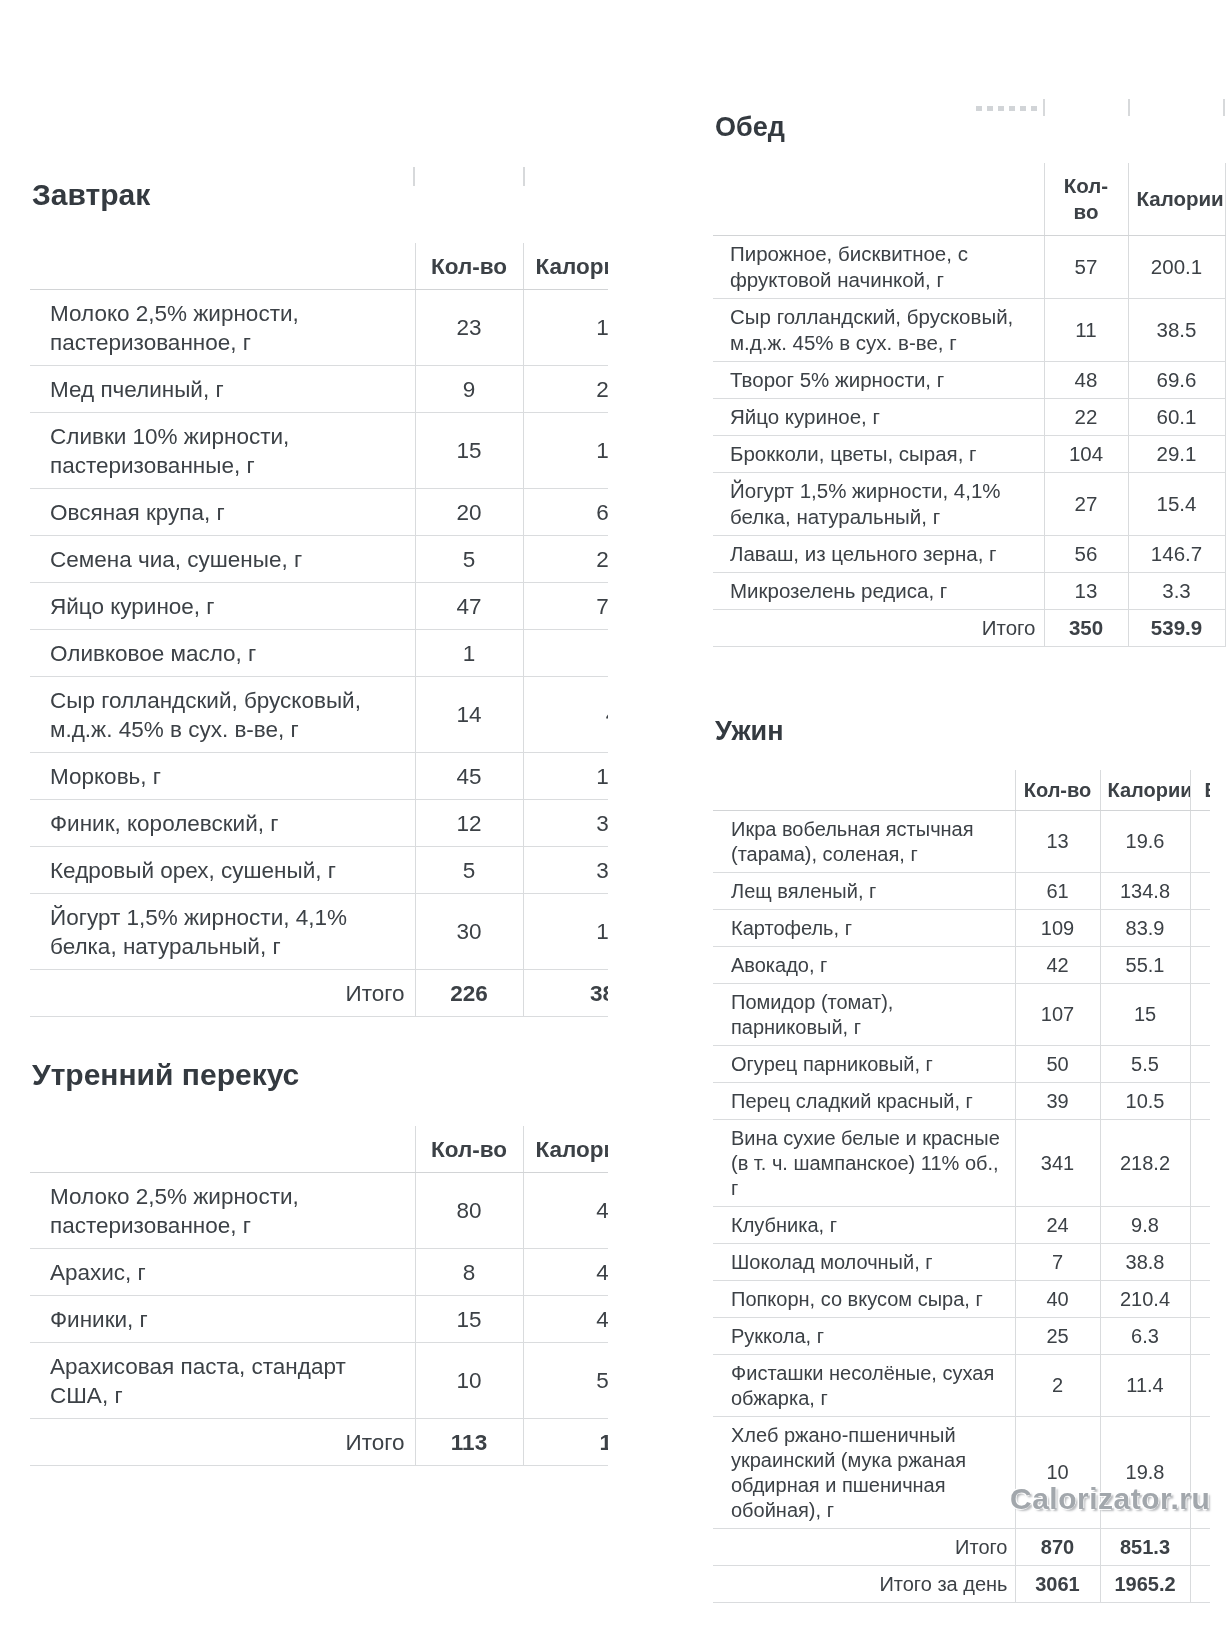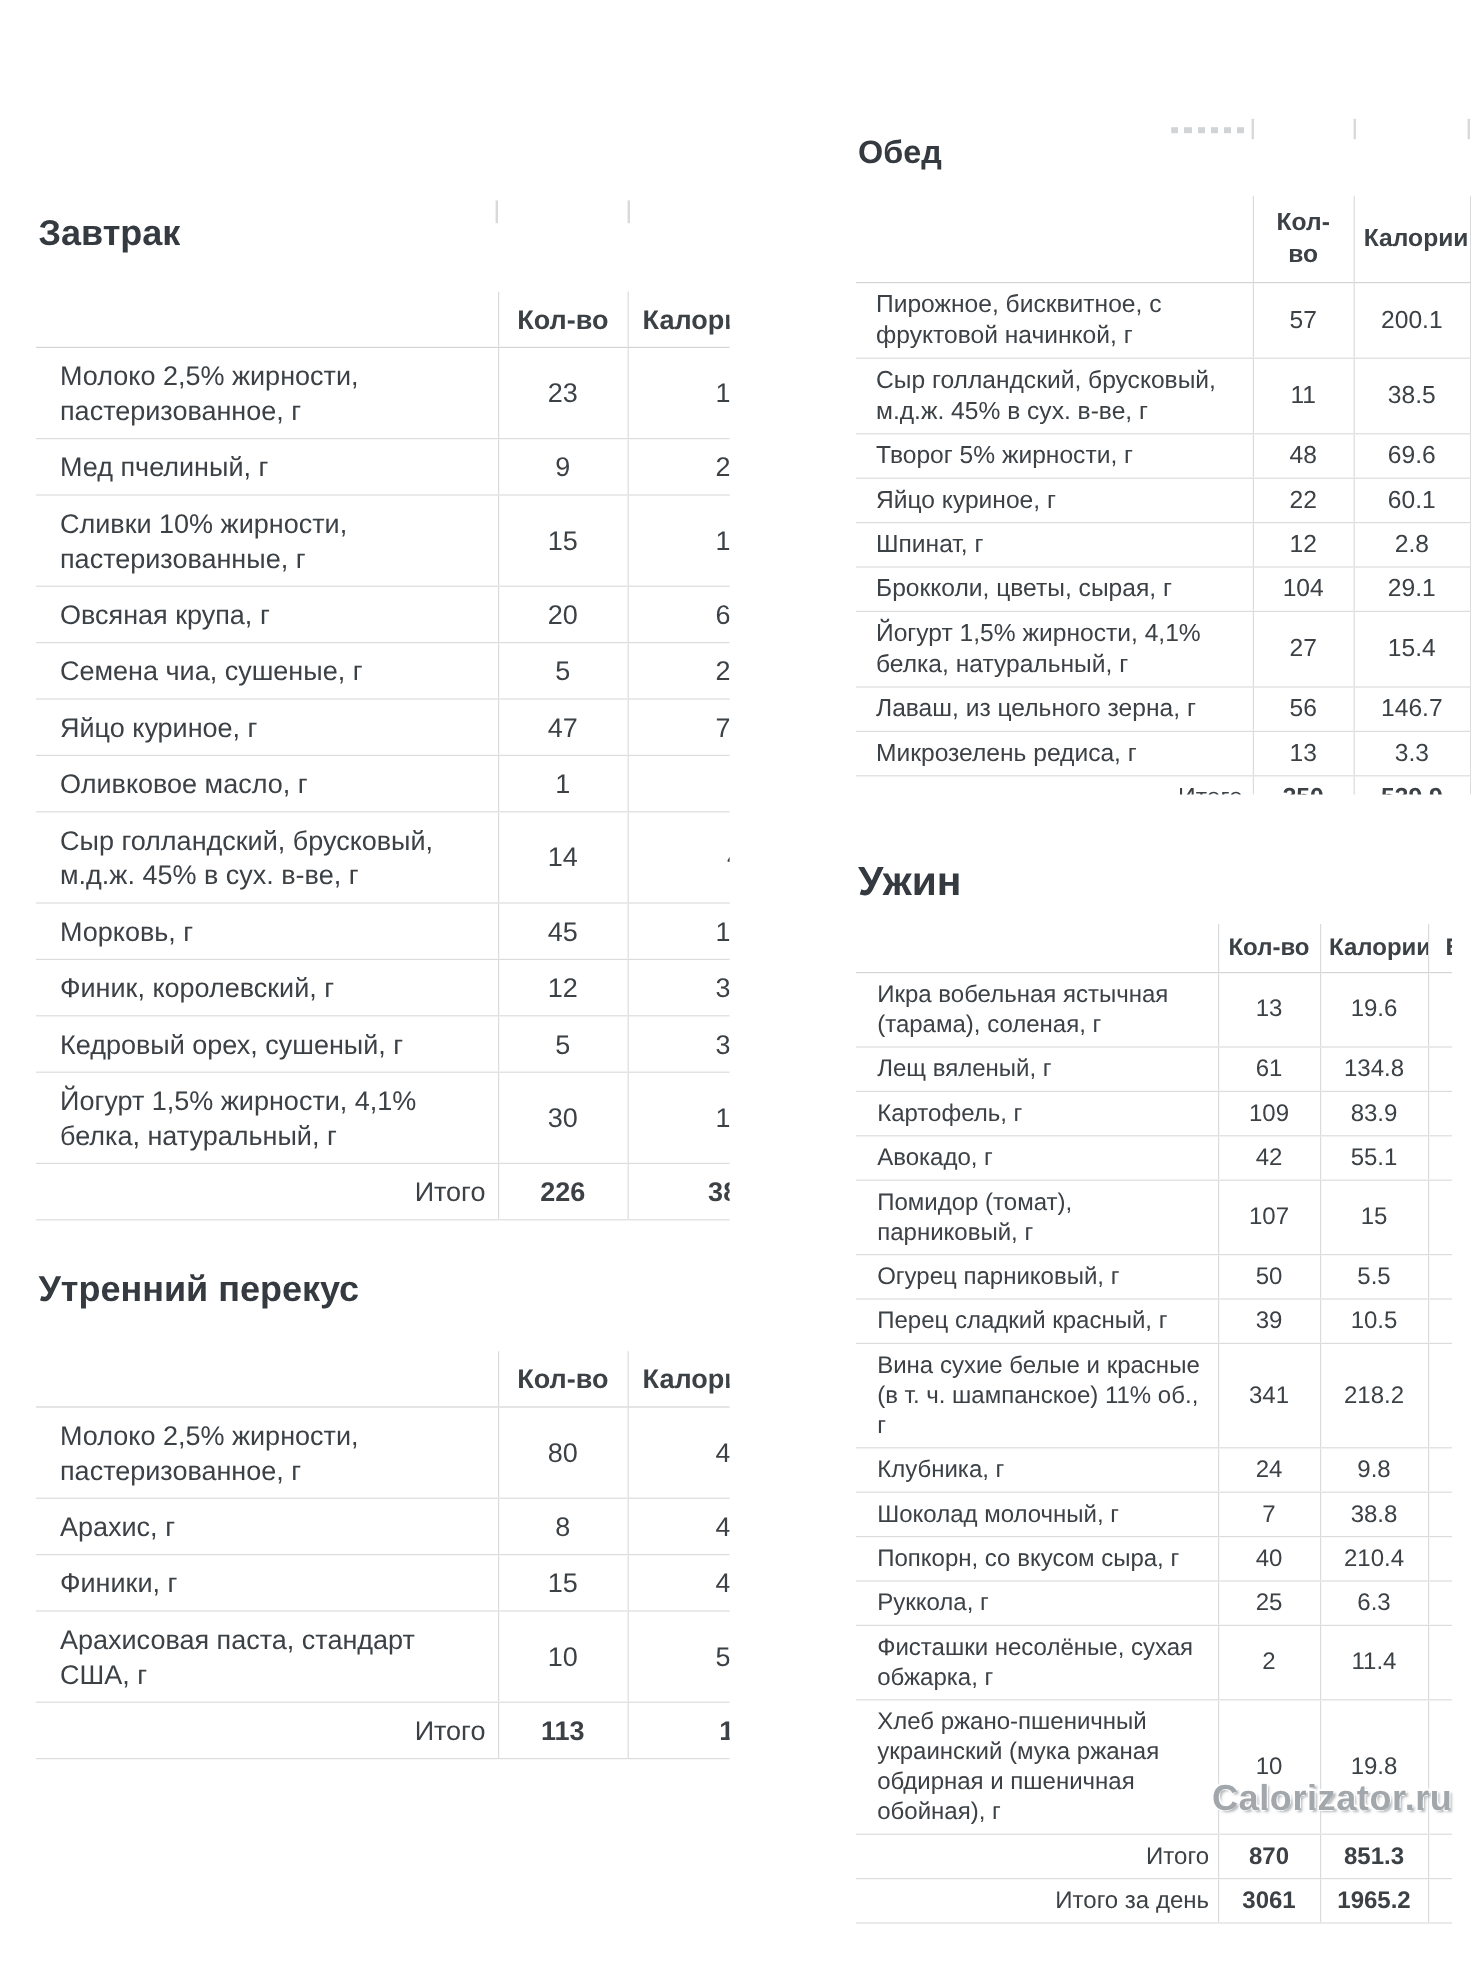--- a/index.html
+++ b/index.html
@@ -8,21 +8,21 @@
     font-family:"Liberation Sans","DejaVu Sans",sans-serif;color:#3c4146;
   }
   h2{margin:0;font-weight:bold;color:#343a40;}
   
   .col-left{position:absolute;left:30px;top:0;width:578px;height:1525px;overflow:hidden;}
   .col-right{position:absolute;left:683px;top:0;width:513px;height:1638px;overflow:hidden;margin-left:30px;}
   
   #breakfast-title{position:absolute;left:2px;top:178px;font-size:30px;}
   #snack-title{position:absolute;left:2px;top:1058px;font-size:30px;}
   #lunch-title{position:absolute;left:2px;top:112px;font-size:27px;}
-  #dinner-title{position:absolute;left:2px;top:716px;font-size:34px;}
+  #dinner-title{position:absolute;left:2px;top:716px;font-size:27px;}
   
   table{border-collapse:collapse;table-layout:fixed;color:#3c4146;}
   th,td{vertical-align:middle;overflow:hidden;}
   th{font-weight:bold;border-bottom:1px solid #d2d4d6;}
   td{border-bottom:1px solid #dadcde;}
   .c-qty,.c-cal,.c-extra{border-left:1px solid #d9dbdd;text-align:center;}
   .c-name{text-align:left;}
   .total-label{text-align:right;font-weight:normal;}
   .total-val{font-weight:bold;}
   
@@ -231,25 +231,20 @@
           </tr>
           <tr>
             <td class="c-name">Творог 5% жирности, г</td>
             <td class="c-qty">48</td>
             <td class="c-cal">69.6</td>
           </tr>
           <tr>
             <td class="c-name">Яйцо куриное, г</td>
             <td class="c-qty">22</td>
             <td class="c-cal">60.1</td>
-          </tr>
-          <tr>
-            <td class="c-name">Шпинат, г</td>
-            <td class="c-qty">12</td>
-            <td class="c-cal">2.8</td>
           </tr>
           <tr>
             <td class="c-name">Брокколи, цветы, сырая, г</td>
             <td class="c-qty">104</td>
             <td class="c-cal">29.1</td>
           </tr>
           <tr>
             <td class="c-name">Йогурт 1,5% жирности, 4,1% белка, натуральный, г</td>
             <td class="c-qty">27</td>
             <td class="c-cal">15.4</td>

